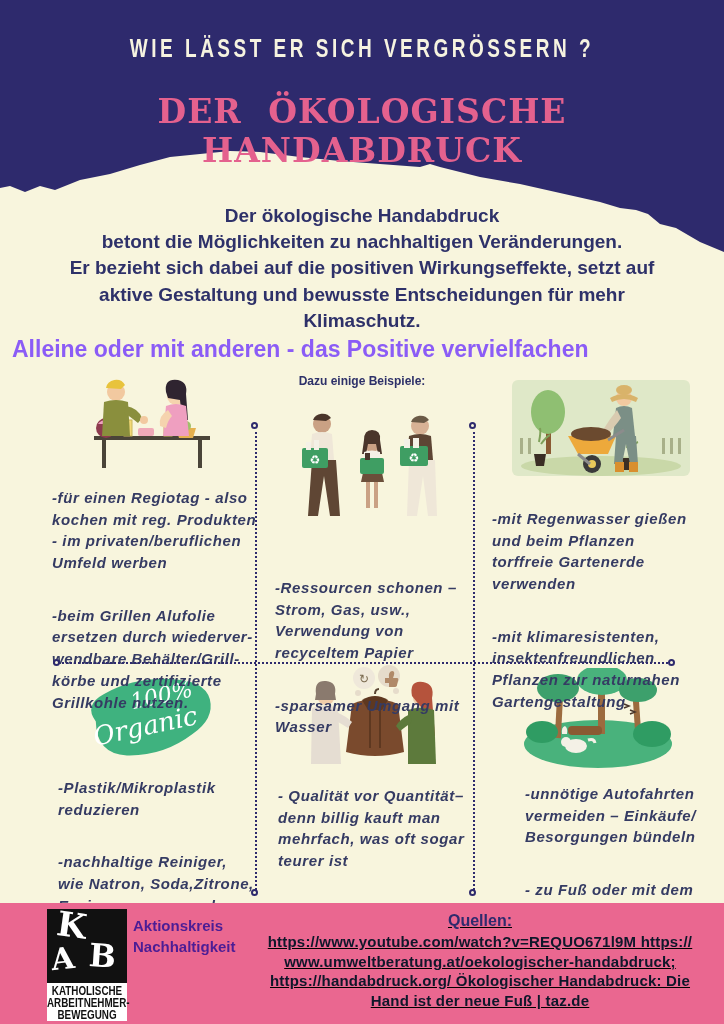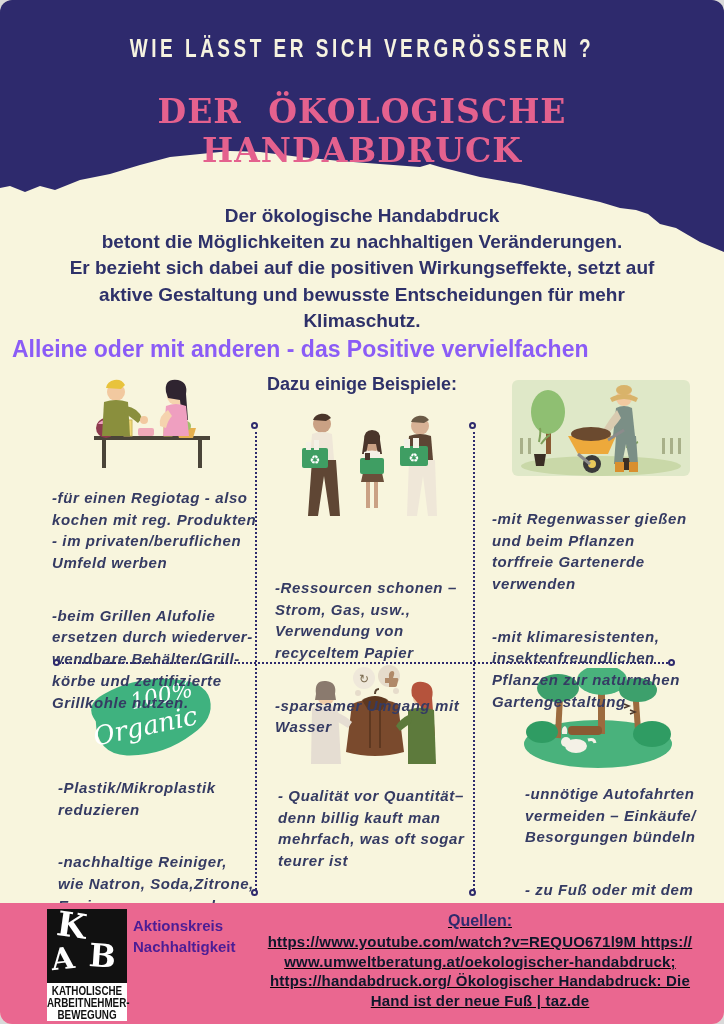--- a/index.html
+++ b/index.html
@@ -5,21 +5,20 @@
   * { margin: 0; padding: 0; box-sizing: border-box; }
   html, body { background: #d9d9d9; }
   body { font-family: "Liberation Sans", sans-serif; }
   .page {
     position: relative;
     width: 724px;
     height: 1024px;
     margin: 0 auto;
     background: #f8f5dd;
     overflow: hidden;
-    border-radius: 12px;
   }
   
   .header-wave { position: absolute; top: 0; left: 0; width: 724px; height: 256px; }
   .kicker {
     position: absolute; top: 34px; left: 0; width: 724px;
     text-align: center; color: #f6f3e0;
     font-size: 19px; font-weight: bold; letter-spacing: 3.5px;
     transform: scaleY(1.35); transform-origin: center top;
   }
   .main-title {
@@ -36,21 +35,21 @@
     white-space: pre-line;
   }
   .section-heading {
     position: absolute; top: 336px; left: 12px; width: 724px;
     text-align: left; color: #8b5cf6;
     font-size: 23px; font-weight: bold;
   }
   .examples-heading {
     position: absolute; top: 374px; left: 0; width: 724px;
     text-align: center; color: #2e3169;
-    font-size: 18px; font-weight: bold;
+    font-size: 12px; font-weight: bold;
   }
   
   .tip-text {
     position: absolute; color: #353b63;
     font-size: 15px; font-weight: bold; letter-spacing: 0.6px;
     line-height: 1.45; white-space: pre-line; font-style: italic;
   }
   .tip-text p { margin-bottom: 9px; white-space: pre-line; }
   
   .vdivider { position: absolute; width: 0; border-left: 2px dotted #2e2a6d; }

